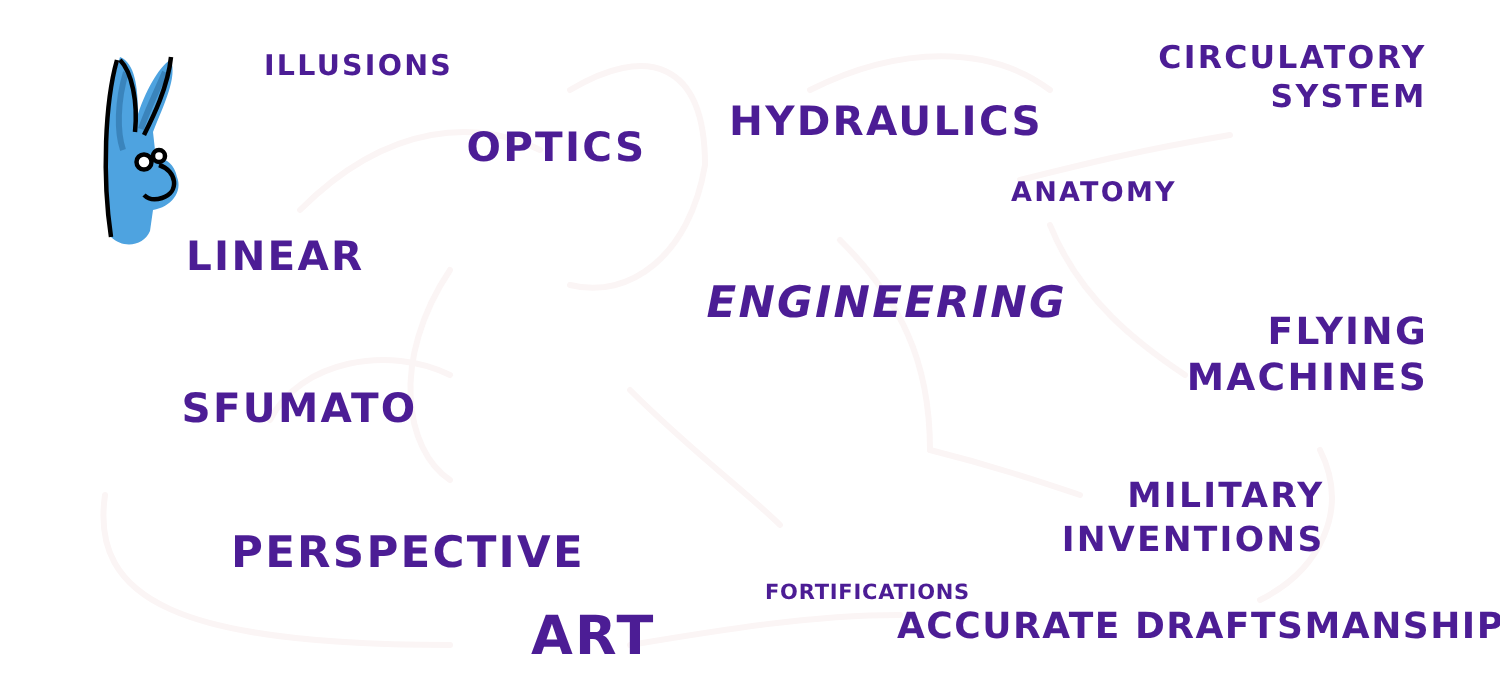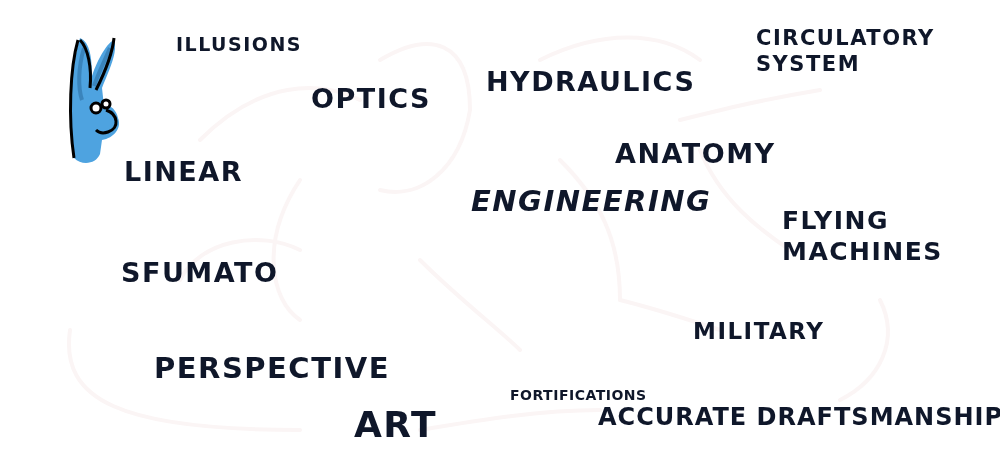--- a/index.html
+++ b/index.html
@@ -1,22 +1,22 @@
 <!DOCTYPE html>
 <html><head>
 <meta charset="utf-8">
 <style>
   html, body { margin: 0; padding: 0; background: #ffffff; }
   body { width: 1000px; height: 461px; position: relative; overflow: hidden;
          font-family: "DejaVu Sans", sans-serif; }
   .canvas { position: absolute; inset: 0; }
   .bg { position: absolute; inset: 0; }
-  .word { position: absolute; color: #0f172a; font-weight: bold; white-space: nowrap;
+  .word { position: absolute; color: #4c1d95; font-weight: bold; white-space: nowrap;
           letter-spacing: 1.5px; text-transform: uppercase; line-height: 1; }
-  .c { text-align: left; }
+  .c { text-align: right; }
   .mascot { position: absolute; left: 62px; top: 28px; width: 80px; height: 140px; }
 </style>
 </head>
 <body>
 
 <div class="canvas">
 
   <svg class="bg" width="1000" height="461" viewBox="0 0 1000 461">
     <g fill="none" stroke="#fbf5f5" stroke-width="4" stroke-linecap="round">
       <path d="M200 140 C 260 80, 320 80, 360 100"></path>
@@ -47,28 +47,29 @@
     <path d="M44 82 C 56 86, 58 100, 46 104 C 40 106, 36 104, 34 102" stroke="#000" stroke-width="3" fill="none"></path>
   </svg>
 
   <div class="word" style="left:176px; top:35px; font-size:19px;">ILLUSIONS</div>
   <div class="word" style="left:311px; top:85px; font-size:27px;">OPTICS</div>
   <div class="word" style="left:486px; top:68px; font-size:27px;">HYDRAULICS</div>
   <div class="word c" style="left:756px; top:25px; width:195px; font-size:21px; line-height:1.25;">
     <div>CIRCULATORY</div>
     <div>SYSTEM</div>
   </div>
-  <div class="word" style="left:615px; top:120px; font-size:27px;margin-top:20px;">ANATOMY</div>
+  <div class="word" style="left:674px; top:120px; font-size:18px;">ANATOMY</div>
   <div class="word" style="left:124px; top:158px; font-size:27px;">LINEAR</div>
   <div class="word" style="left:121px; top:238px; font-size:27px;margin-top:21px;">SFUMATO</div>
   <div class="word" style="left:471px; top:187px; font-size:29px;font-style:italic;">ENGINEERING</div>
   <div class="word c" style="left:782px; top:205px; width:170px; font-size:25px; line-height:1.25;">
     <div>FLYING</div>
     <div>MACHINES</div>
   </div>
   <div class="word c" style="left:693px; top:317px; width:190px; font-size:23px; line-height:1.25;">
     <div>MILITARY</div>
+    <div>INVENTIONS</div>
   </div>
   <div class="word" style="left:510px; top:352px; font-size:14px; letter-spacing:0.5px;margin-top:36px;">FORTIFICATIONS</div>
   <div class="word" style="left:154px; top:354px; font-size:29px;">PERSPECTIVE</div>
   <div class="word" style="left:312px; top:407px; font-size:36px;margin-left:42px;">ART</div>
   <div class="word" style="left:598px; top:405px; font-size:24px; letter-spacing:1px;">ACCURATE DRAFTSMANSHIP</div>
 </div>
 
 </body></html>

